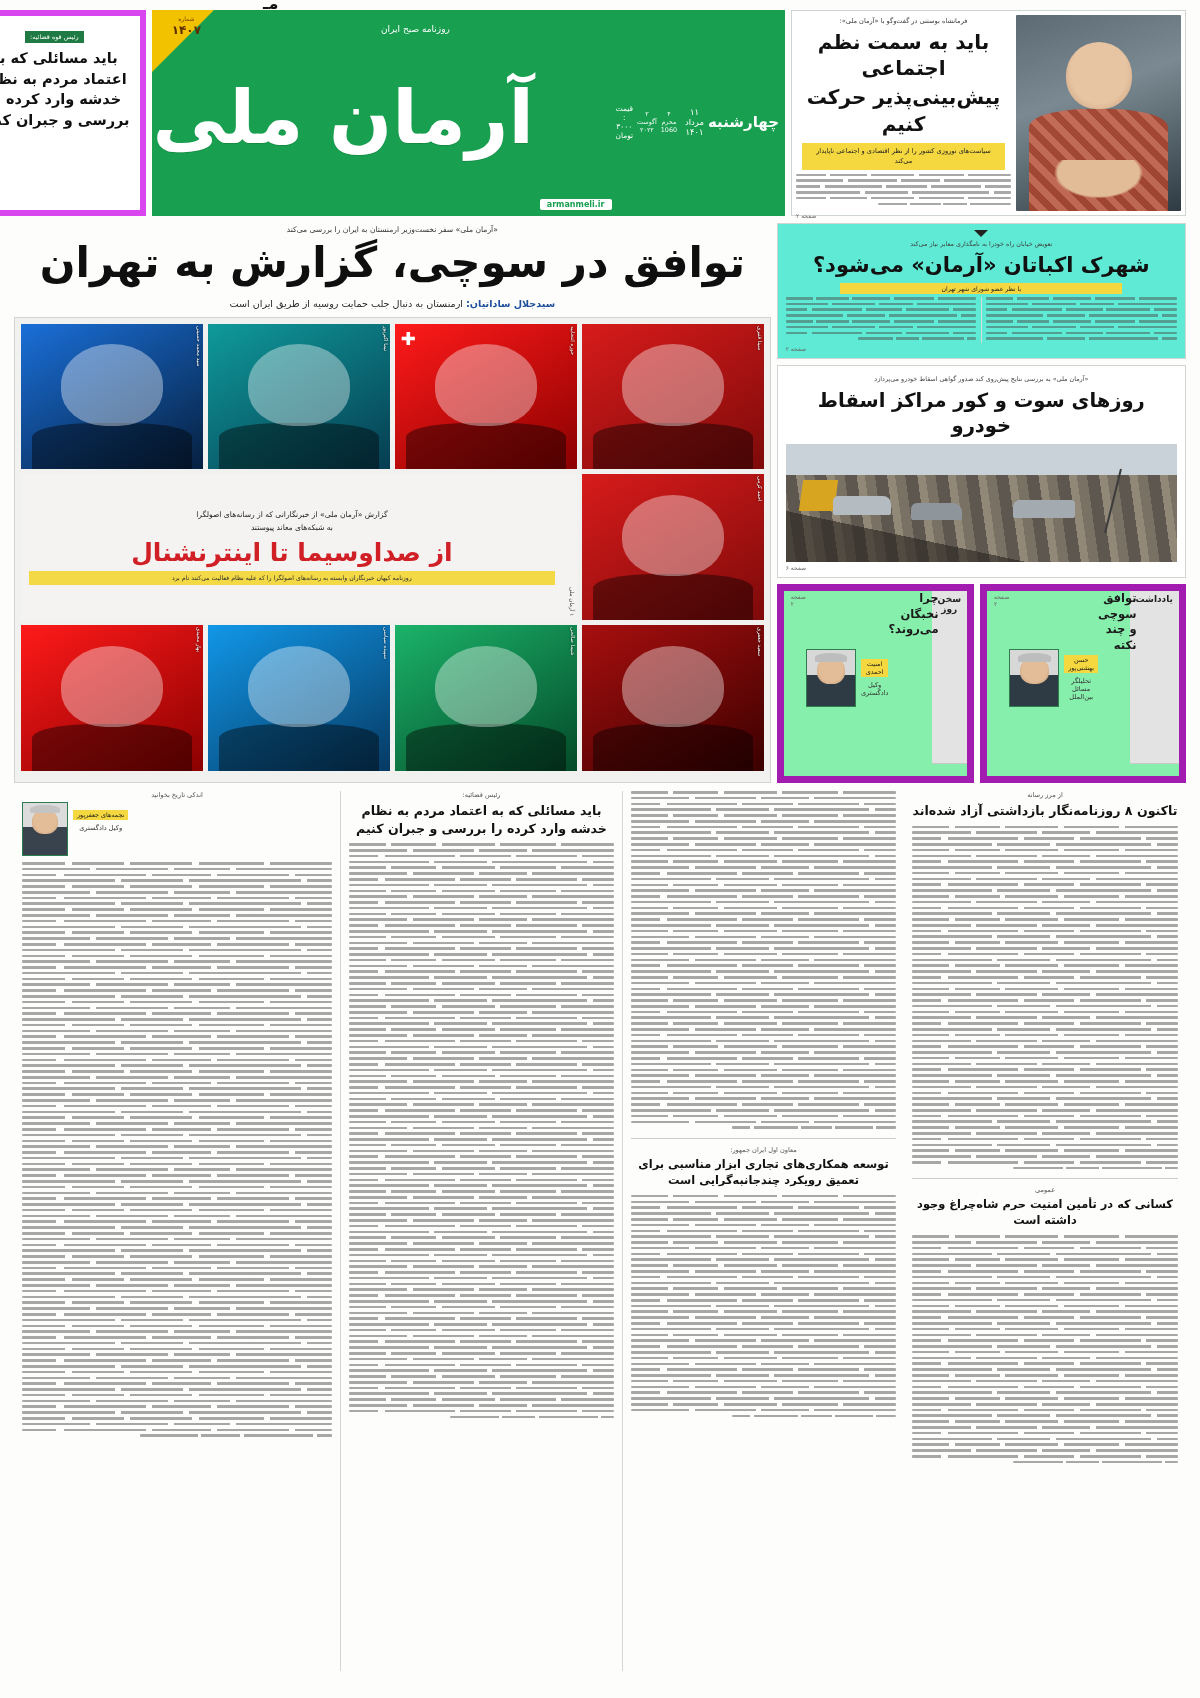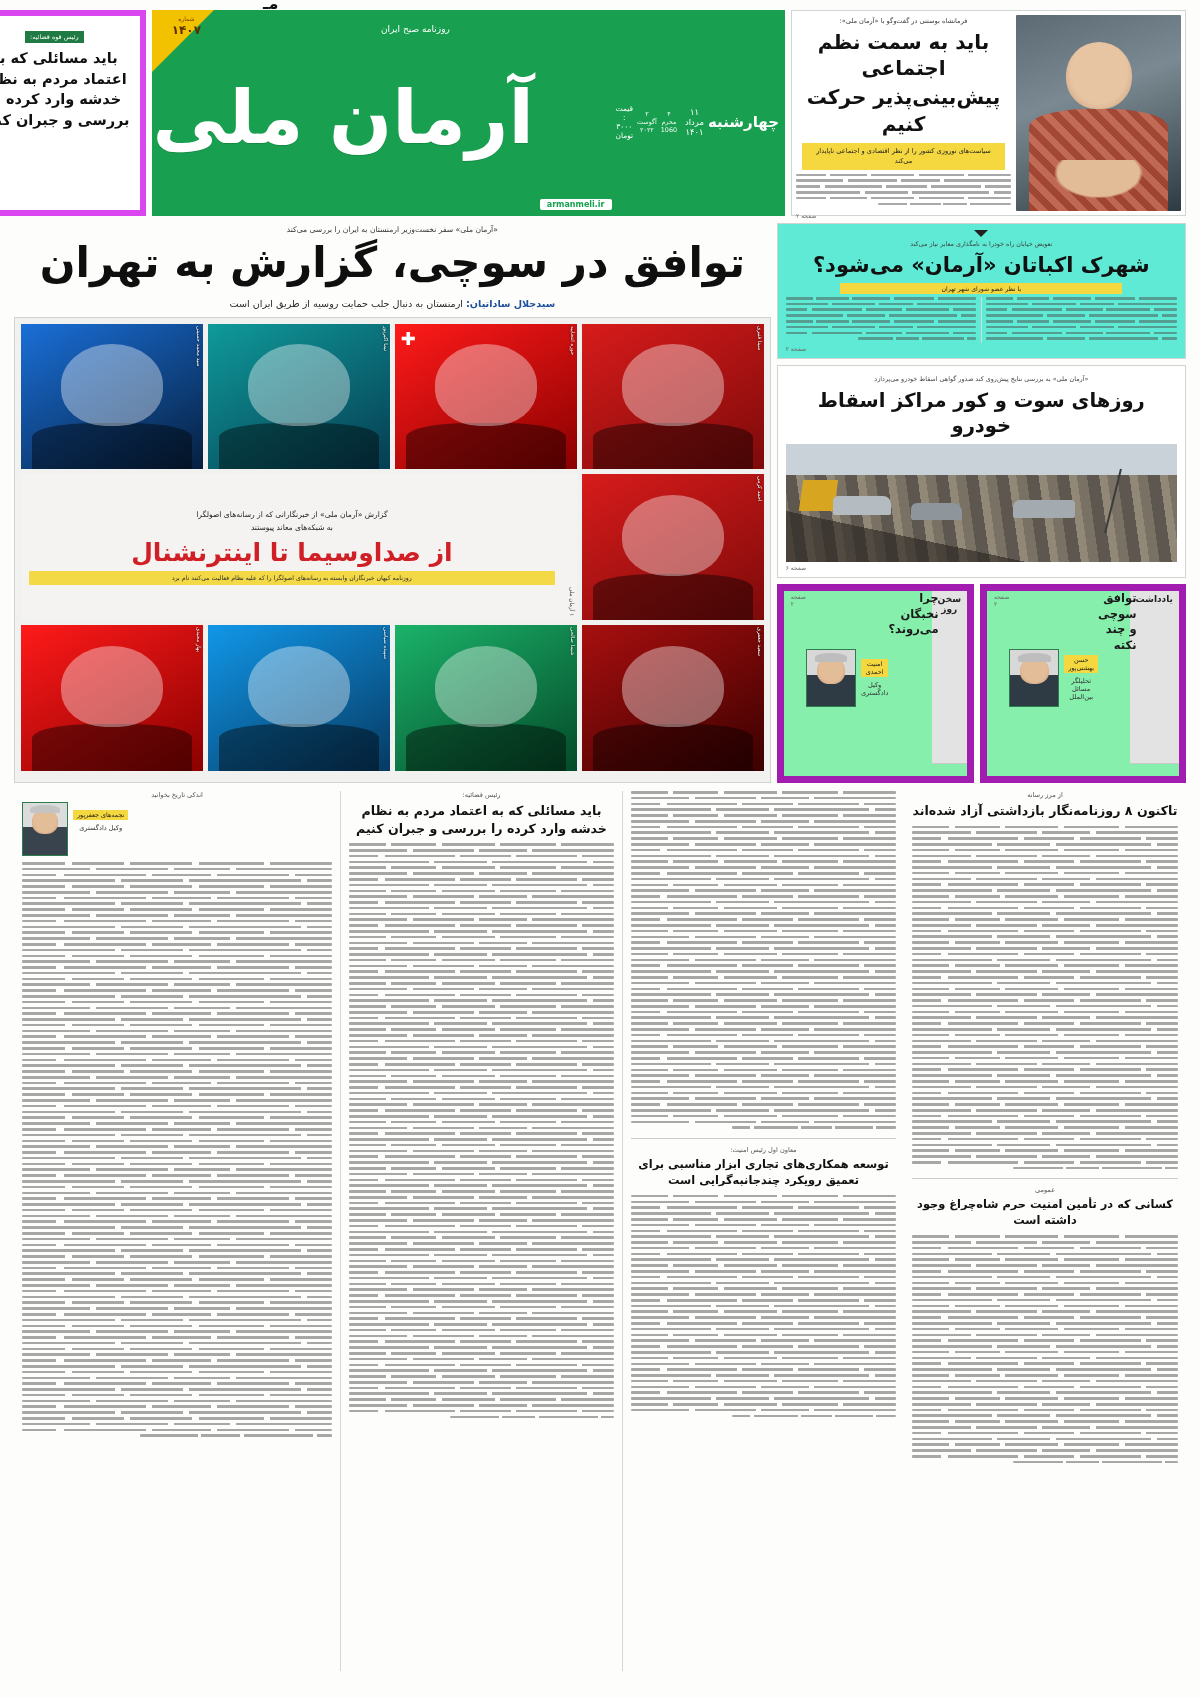--- a/index.html
+++ b/index.html
@@ -793,21 +793,21 @@
           <span class="ln"></span>
           <span class="ln"></span>
           <span class="ln"></span>
           <span class="ln"></span>
         <span class="ln"></span>
           <span class="ln"></span>
           <span class="ln"></span>
           <span class="ln last"></span>
       </div>
       <div class="hr-thin"></div>
-      <div class="b-sec">معاون اول رئیس امنیت:</div>
+      <div class="b-sec">معاون اول ایران جمهور:</div>
       <div class="b-title sm">توسعه همکاری‌های تجاری ابزار مناسبی برای تعمیق رویکرد چندجانبه‌گرایی است</div>
       <div class="ftext mini">
         <span class="ln"></span>
           <span class="ln"></span>
           <span class="ln"></span>
           <span class="ln"></span>
           <span class="ln"></span>
         <span class="ln"></span>
           <span class="ln"></span>
           <span class="ln"></span>

